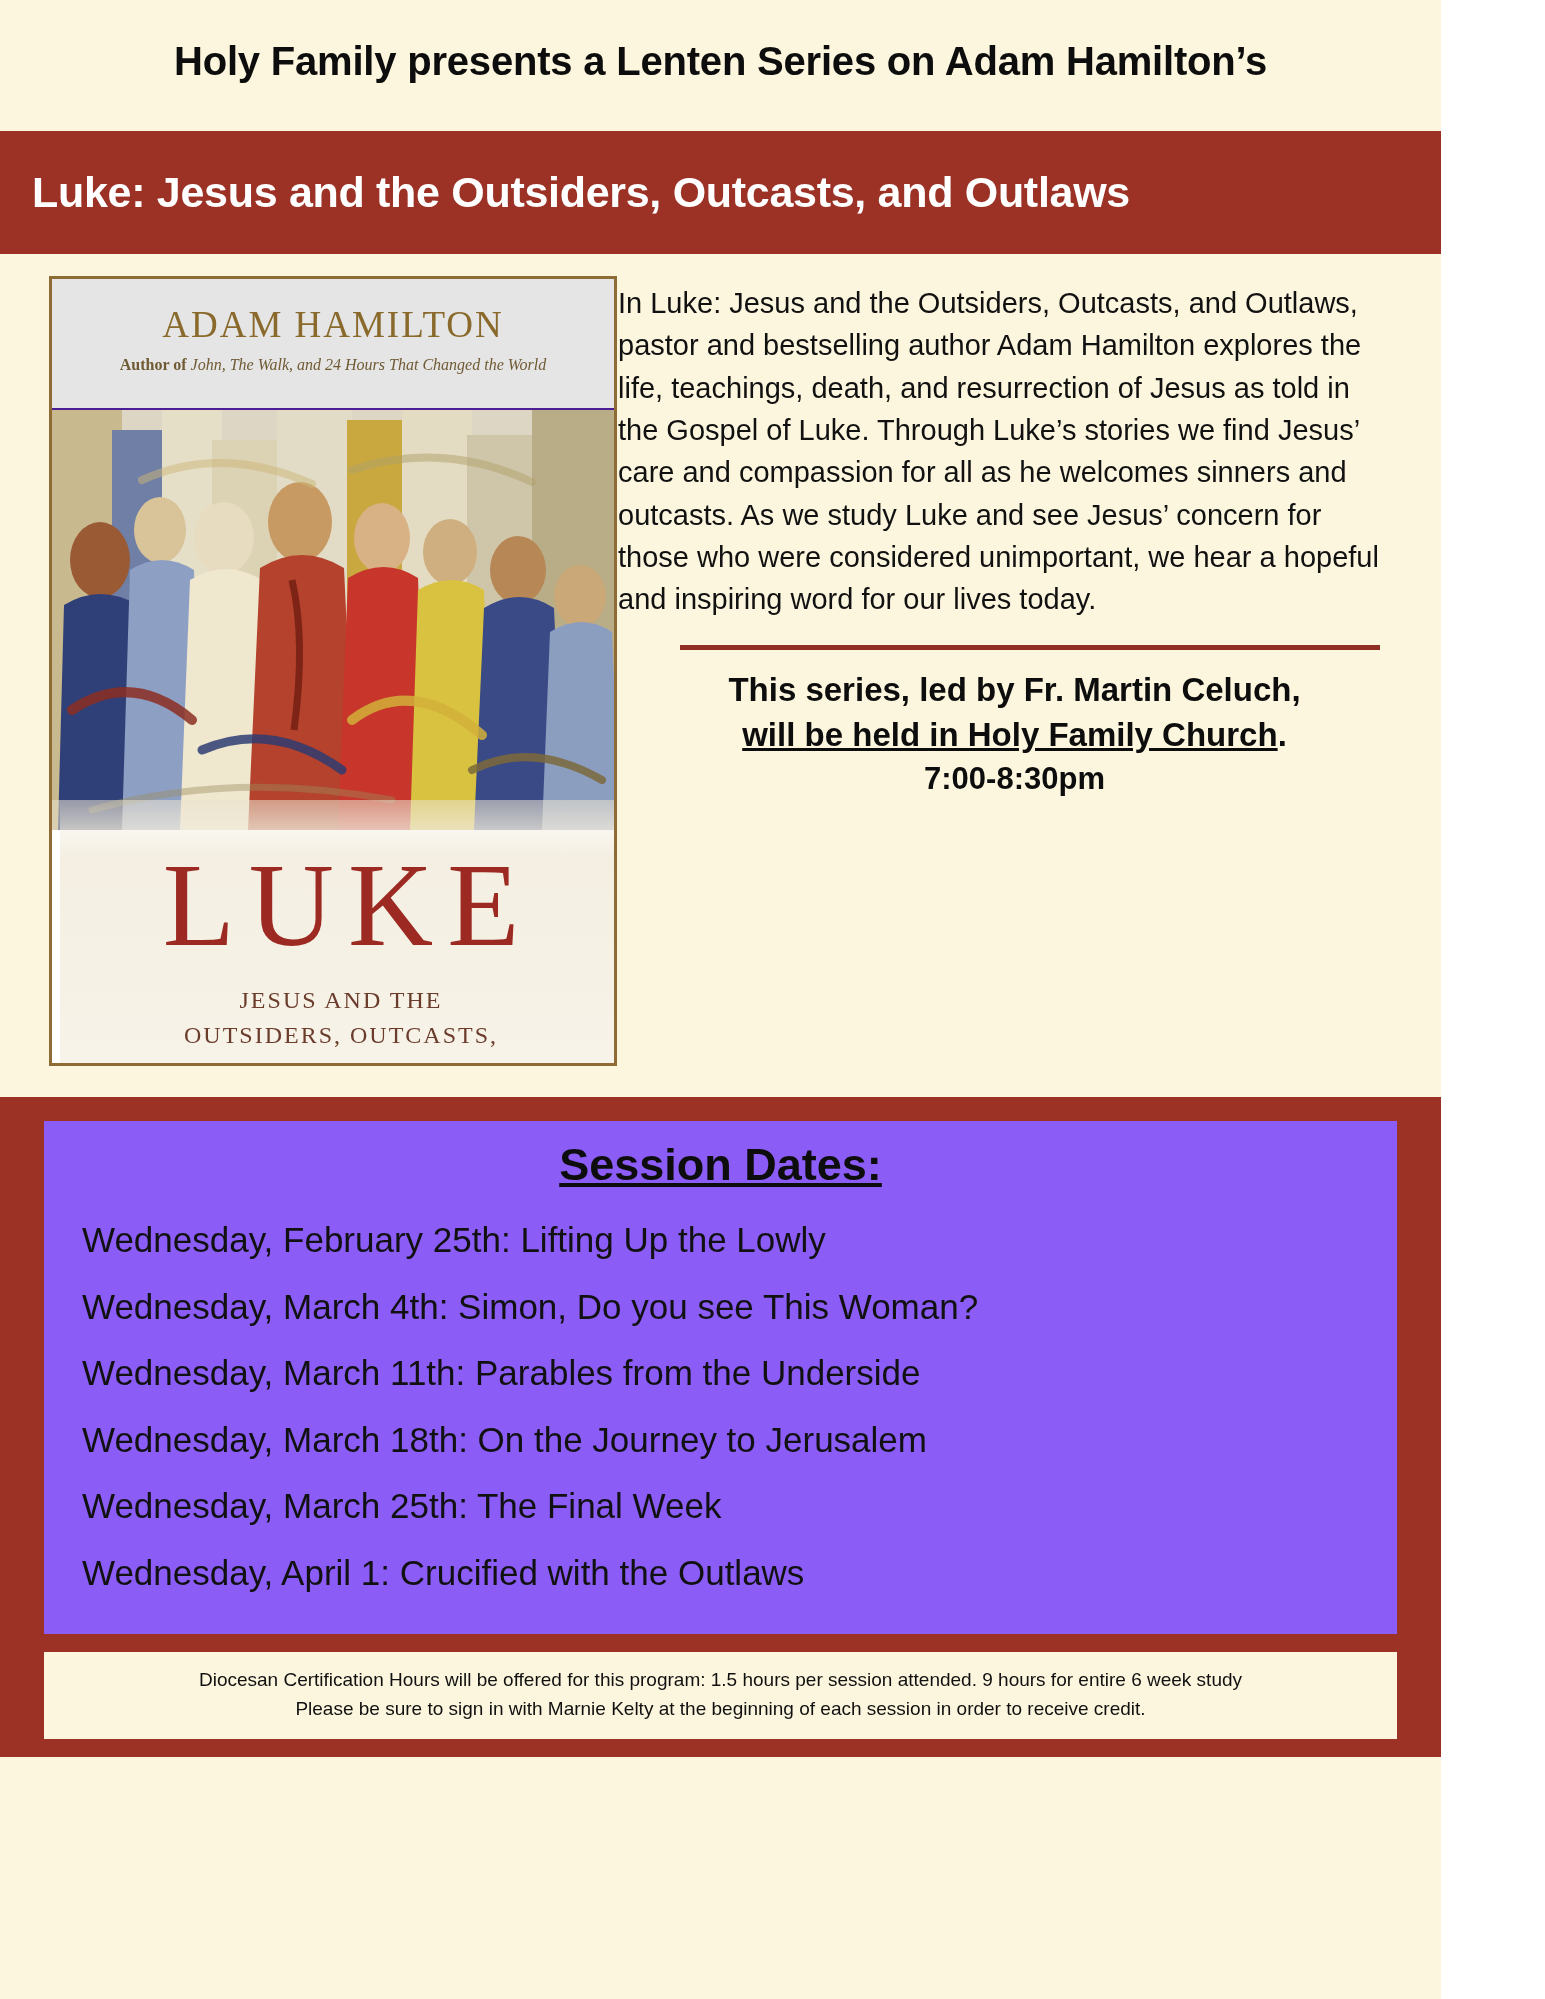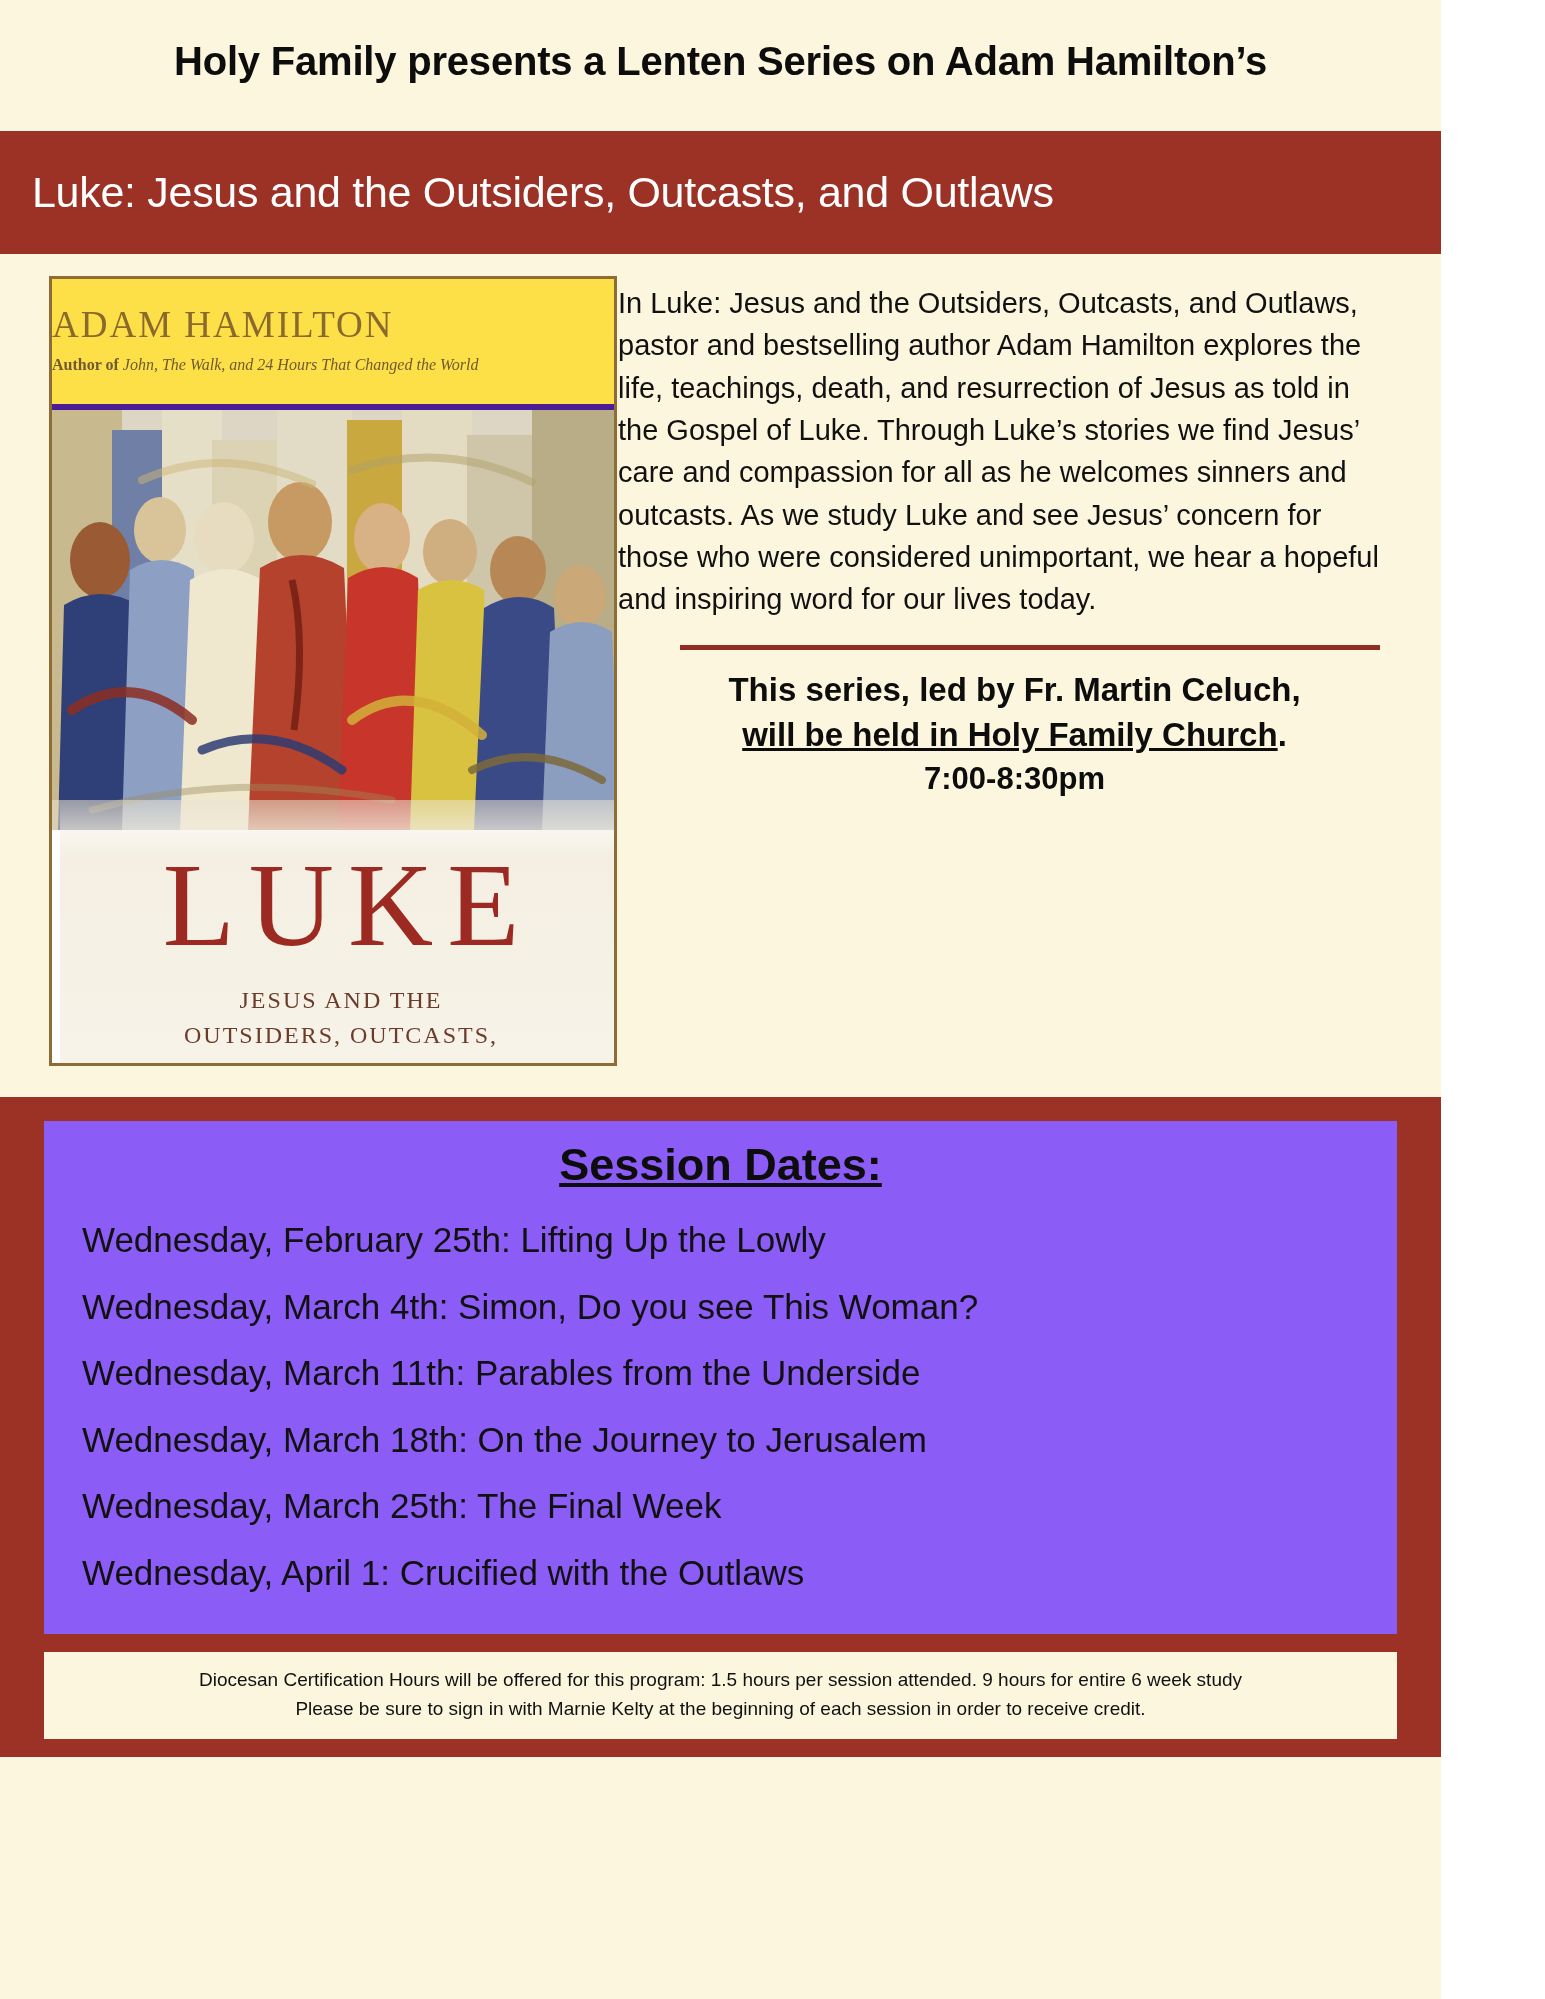--- a/index.html
+++ b/index.html
@@ -42,21 +42,21 @@
   .title-bar {
     height: 123px;
     background: #9c3226;
     display: flex;
     align-items: center;
     box-sizing: border-box;
     padding-left: 32px;
   }
   .title-bar .txt {
     font-size: 43px;
-    font-weight: normal;
+    font-weight: bold;
     color: #ffffff;
     letter-spacing: -0.3px;
     white-space: nowrap;
   }
 
   
   .top-body {
     display: flex;
     background: #fdf6de;
     padding: 22px 0 0 0;
@@ -75,22 +75,23 @@
     height: 790px;
     background: #ffffff;
     border: 3px solid #8f6b35;
     box-sizing: border-box;
     position: relative;
     overflow: hidden;
     font-family: "Liberation Serif", serif;
   }
   .book-top {
     height: 131px;
-    background: #fde047;
-    border-bottom: 6px solid #4c1d95;
+    background: #e5e5e5;
+    border-bottom: 2px solid #4c1d95;
+    text-align: center;
     box-sizing: border-box;
     padding-top: 24px;
   }
   .book-author {
     font-family: "Liberation Serif", serif;
     font-size: 37px;
     letter-spacing: 2px;
     color: #8a6a2c;
     font-variant: small-caps;
     text-transform: uppercase;

